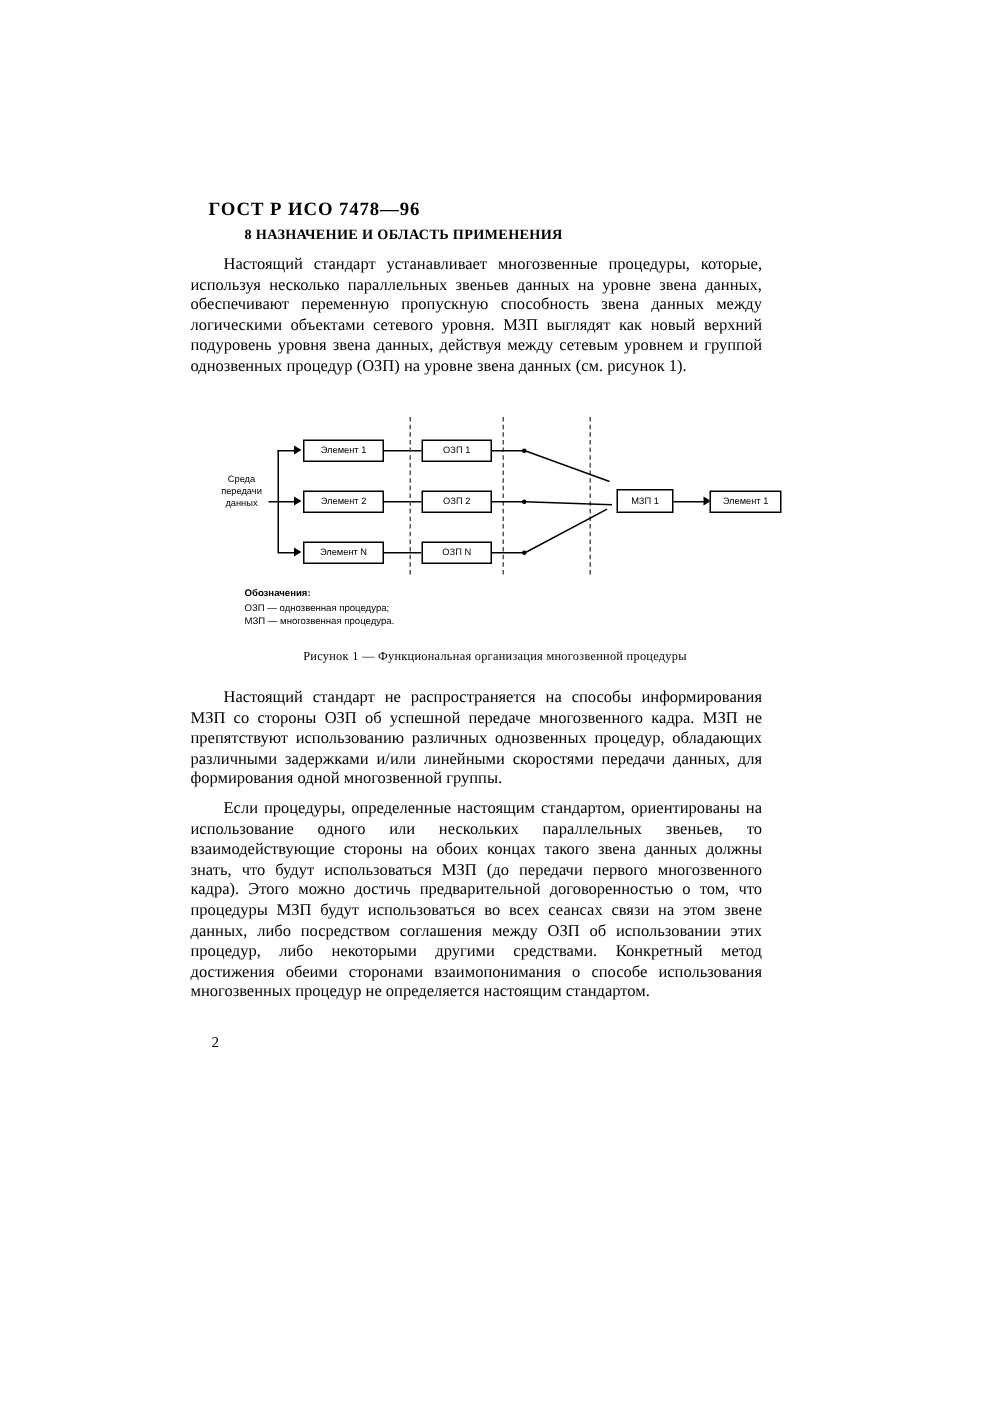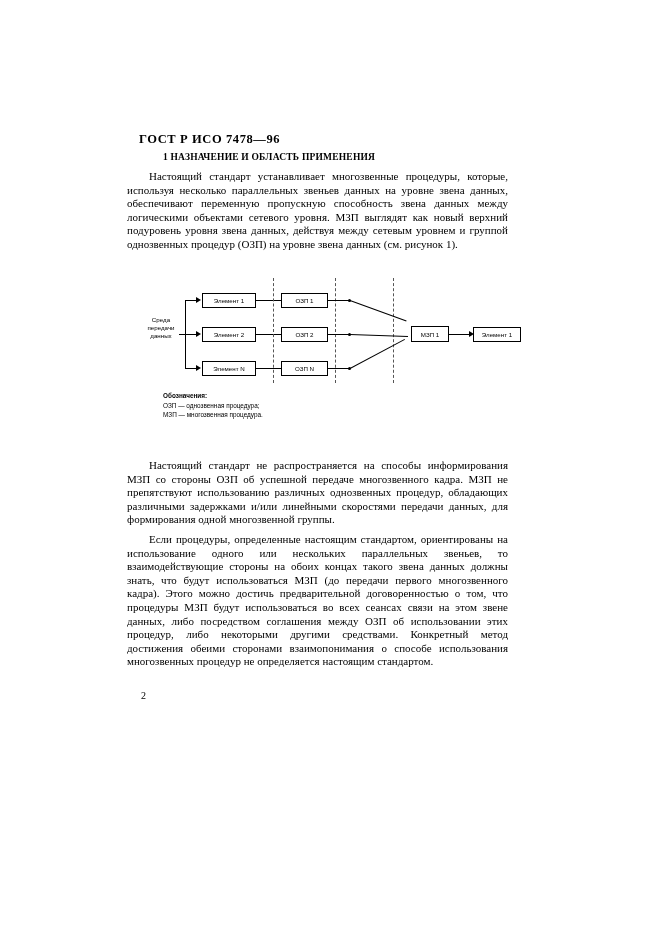--- a/index.html
+++ b/index.html
@@ -153,21 +153,21 @@
     letter-spacing: 0.2px;
   }
 </style>
 </head>
 <body>
 
 <div class="page">
 
   <div class="doc-header">ГОСТ Р ИСО 7478—96</div>
 
-  <div class="section-title">1 НАЗНАЧЕНИЕ И ОБЛАСТЬ ПРИМЕНЕНИЯ</div>
+  <div class="section-title">8 НАЗНАЧЕНИЕ И ОБЛАСТЬ ПРИМЕНЕНИЯ</div>
 
   <div class="para" id="para1">Настоящий стандарт устанавливает многозвенные процедуры, которые, используя несколько параллельных звеньев данных на уровне звена данных, обеспечивают переменную пропускную способность звена данных между логическими объектами сетевого уровня. МЗП выглядят как новый верхний подуровень уровня звена данных, действуя между сетевым уровнем и группой однозвенных процедур (ОЗП) на уровне звена данных (см. рисунок 1).</div>
 
   <div class="figure">
 
     <div class="medium-label">Среда передачи данных</div>
 
     <div class="vsolid" style="left:46px; top:22px; height:68px;"></div>
     <div class="hline" style="left:40px; top:56px; width:6px;"></div>
     <div class="hline" style="left:46px; top:22px; width:12px;"></div>
@@ -211,19 +211,20 @@
     <div class="arrow-r" style="left:330px; top:53px;"></div>
 
     <div class="fig-box out-box" style="left:334px; top:49px;">Элемент 1</div>
 
     <div class="legend">
       <div class="lg-title">Обозначения:</div>
       <div>ОЗП — однозвенная процедура;</div>
       <div>МЗП — многозвенная процедура.</div>
     </div>
 
+    <div class="fig-caption">Рисунок 1 — Функциональная организация многозвенной процедуры</div>
   </div>
 
   <div class="para" id="para2">Настоящий стандарт не распространяется на способы информирования МЗП со стороны ОЗП об успешной передаче многозвенного кадра. МЗП не препятствуют использованию различных однозвенных процедур, обладающих различными задержками и/или линейными скоростями передачи данных, для формирования одной многозвенной группы.</div>
   <div class="para" id="para3">Если процедуры, определенные настоящим стандартом, ориентированы на использование одного или нескольких параллельных звеньев, то взаимодействующие стороны на обоих концах такого звена данных должны знать, что будут использоваться МЗП (до передачи первого многозвенного кадра). Этого можно достичь предварительной договоренностью о том, что процедуры МЗП будут использоваться во всех сеансах связи на этом звене данных, либо посредством соглашения между ОЗП об использовании этих процедур, либо некоторыми другими средствами. Конкретный метод достижения обеими сторонами взаимопонимания о способе использования многозвенных процедур не определяется настоящим стандартом.</div>
 
   <div class="page-number">2</div>
 </div>
 
 </body></html>

